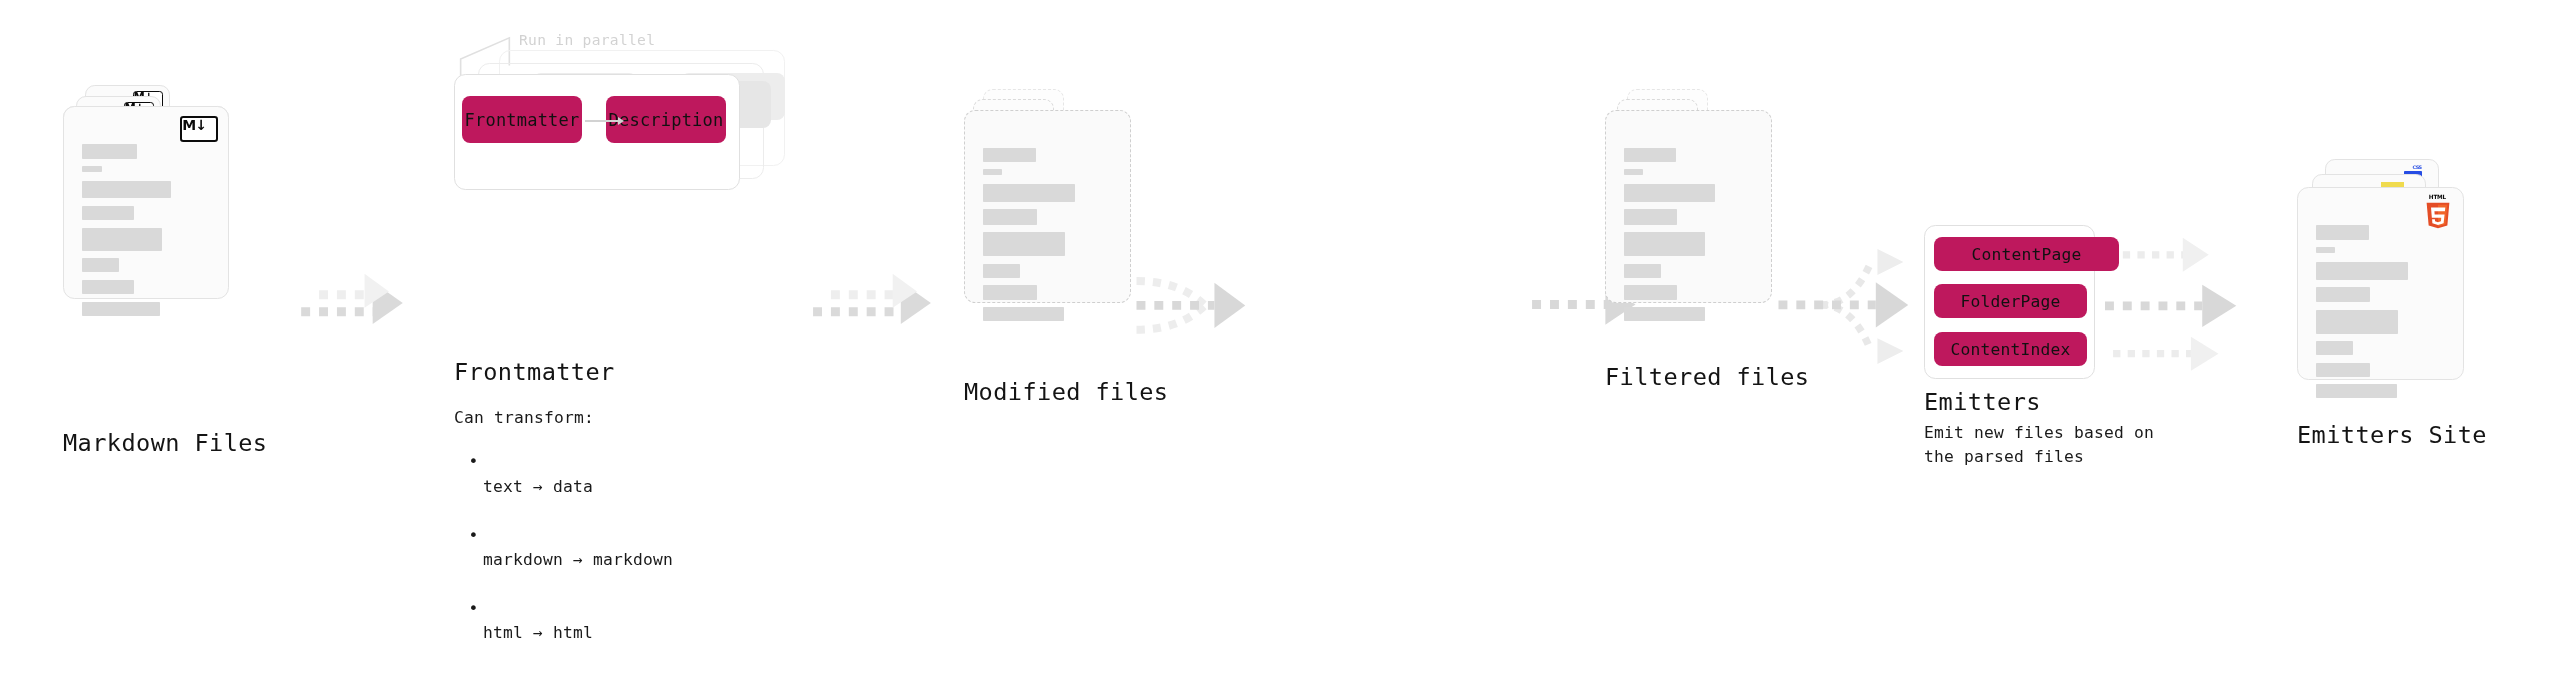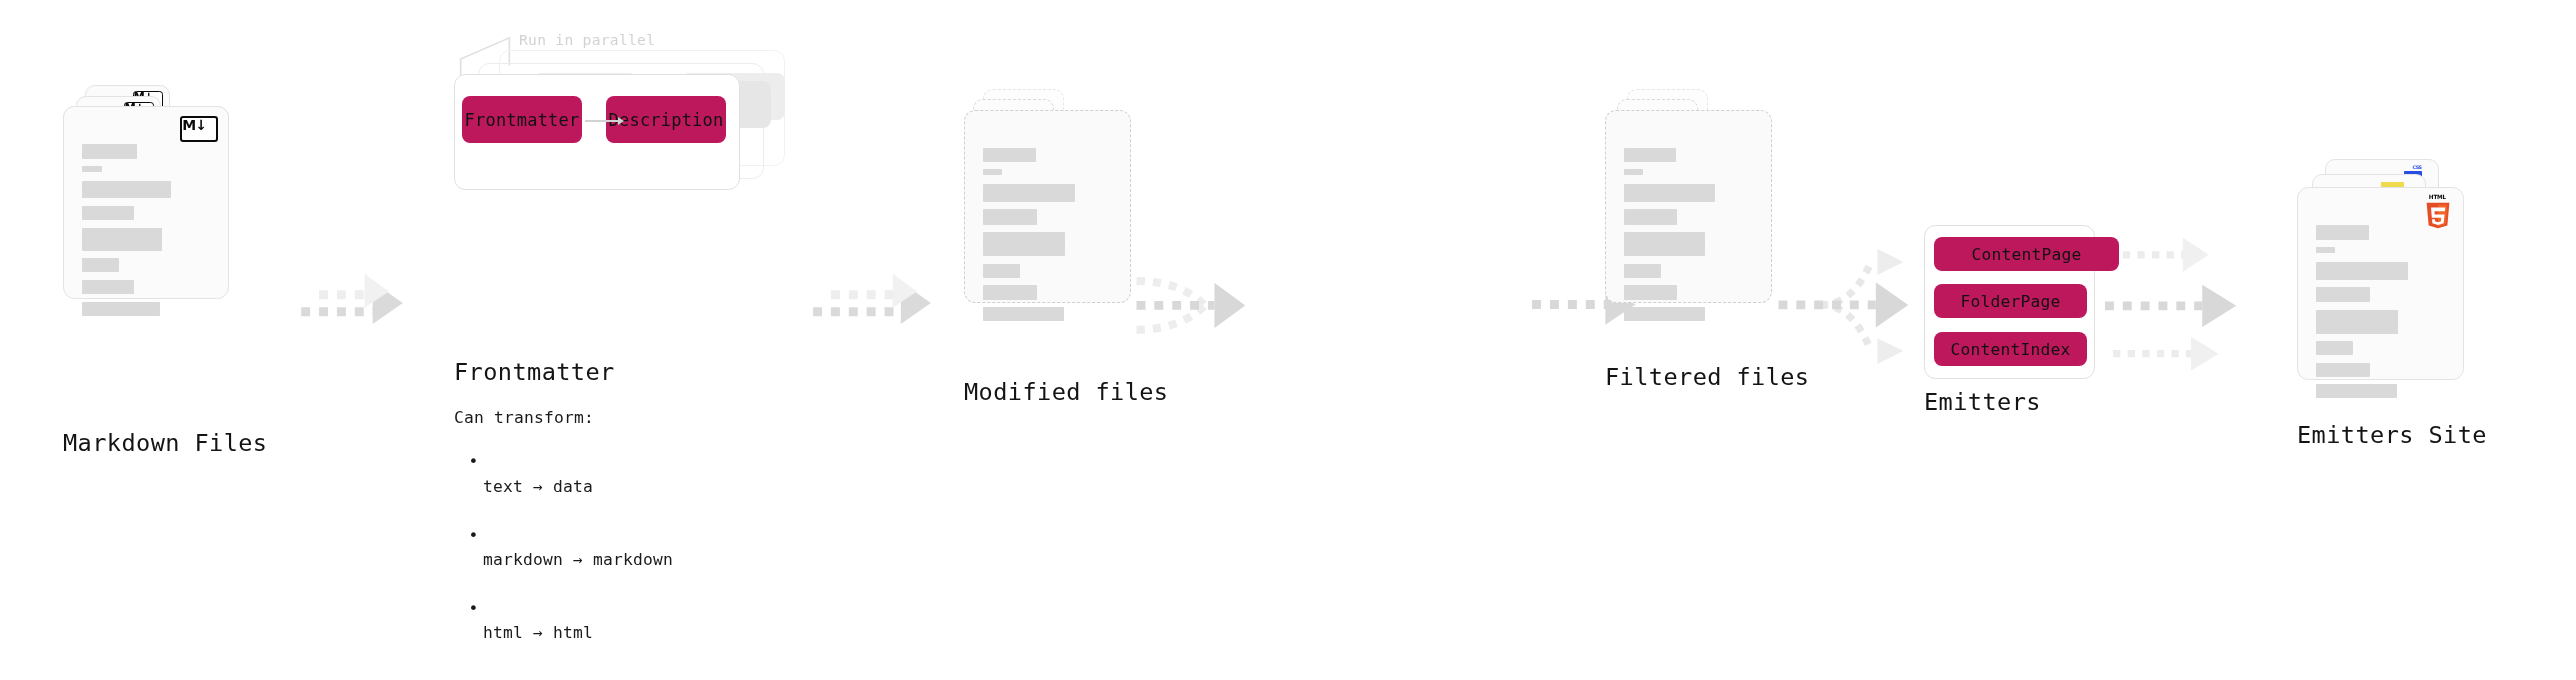--- a/index.html
+++ b/index.html
@@ -358,20 +358,22 @@
       <span>ContentPage</span>
     </div>
     <div class="proc-chip" style="left:57px;top:284px;width:153px;height:34px;font-size:16.3px;">
       <span>FolderPage</span>
     </div>
     <div class="proc-chip" style="left:57px;top:332px;width:153px;height:34px;font-size:16.3px;">
       <span>ContentIndex</span>
     </div>
 
     <div class="stage-title" style="position:absolute;left:47px;top:388px;">Emitters</div>
+    <div class="stage-desc" style="position:absolute;left:47px;top:421px;">Emit new files based on
+the parsed files</div>
   </div>
 
   <div class="flow" style="left:2105px;top:228px;">
     <svg width="154" height="146" viewBox="0 0 190 180">
       <line x1="22" y1="33" x2="98" y2="33" stroke="#ececec" stroke-width="9" stroke-dasharray="9 9"></line>
       <polygon points="96,12 128,33 96,54" fill="#f0f0f0"></polygon>
       <line x1="0" y1="96" x2="120" y2="96" stroke="#d8d8d8" stroke-width="11" stroke-dasharray="11 11"></line>
       <polygon points="120,70 162,96 120,122" fill="#d8d8d8"></polygon>
       <line x1="10" y1="155" x2="106" y2="155" stroke="#ececec" stroke-width="9" stroke-dasharray="9 9"></line>
       <polygon points="106,134 140,155 106,176" fill="#f0f0f0"></polygon>

